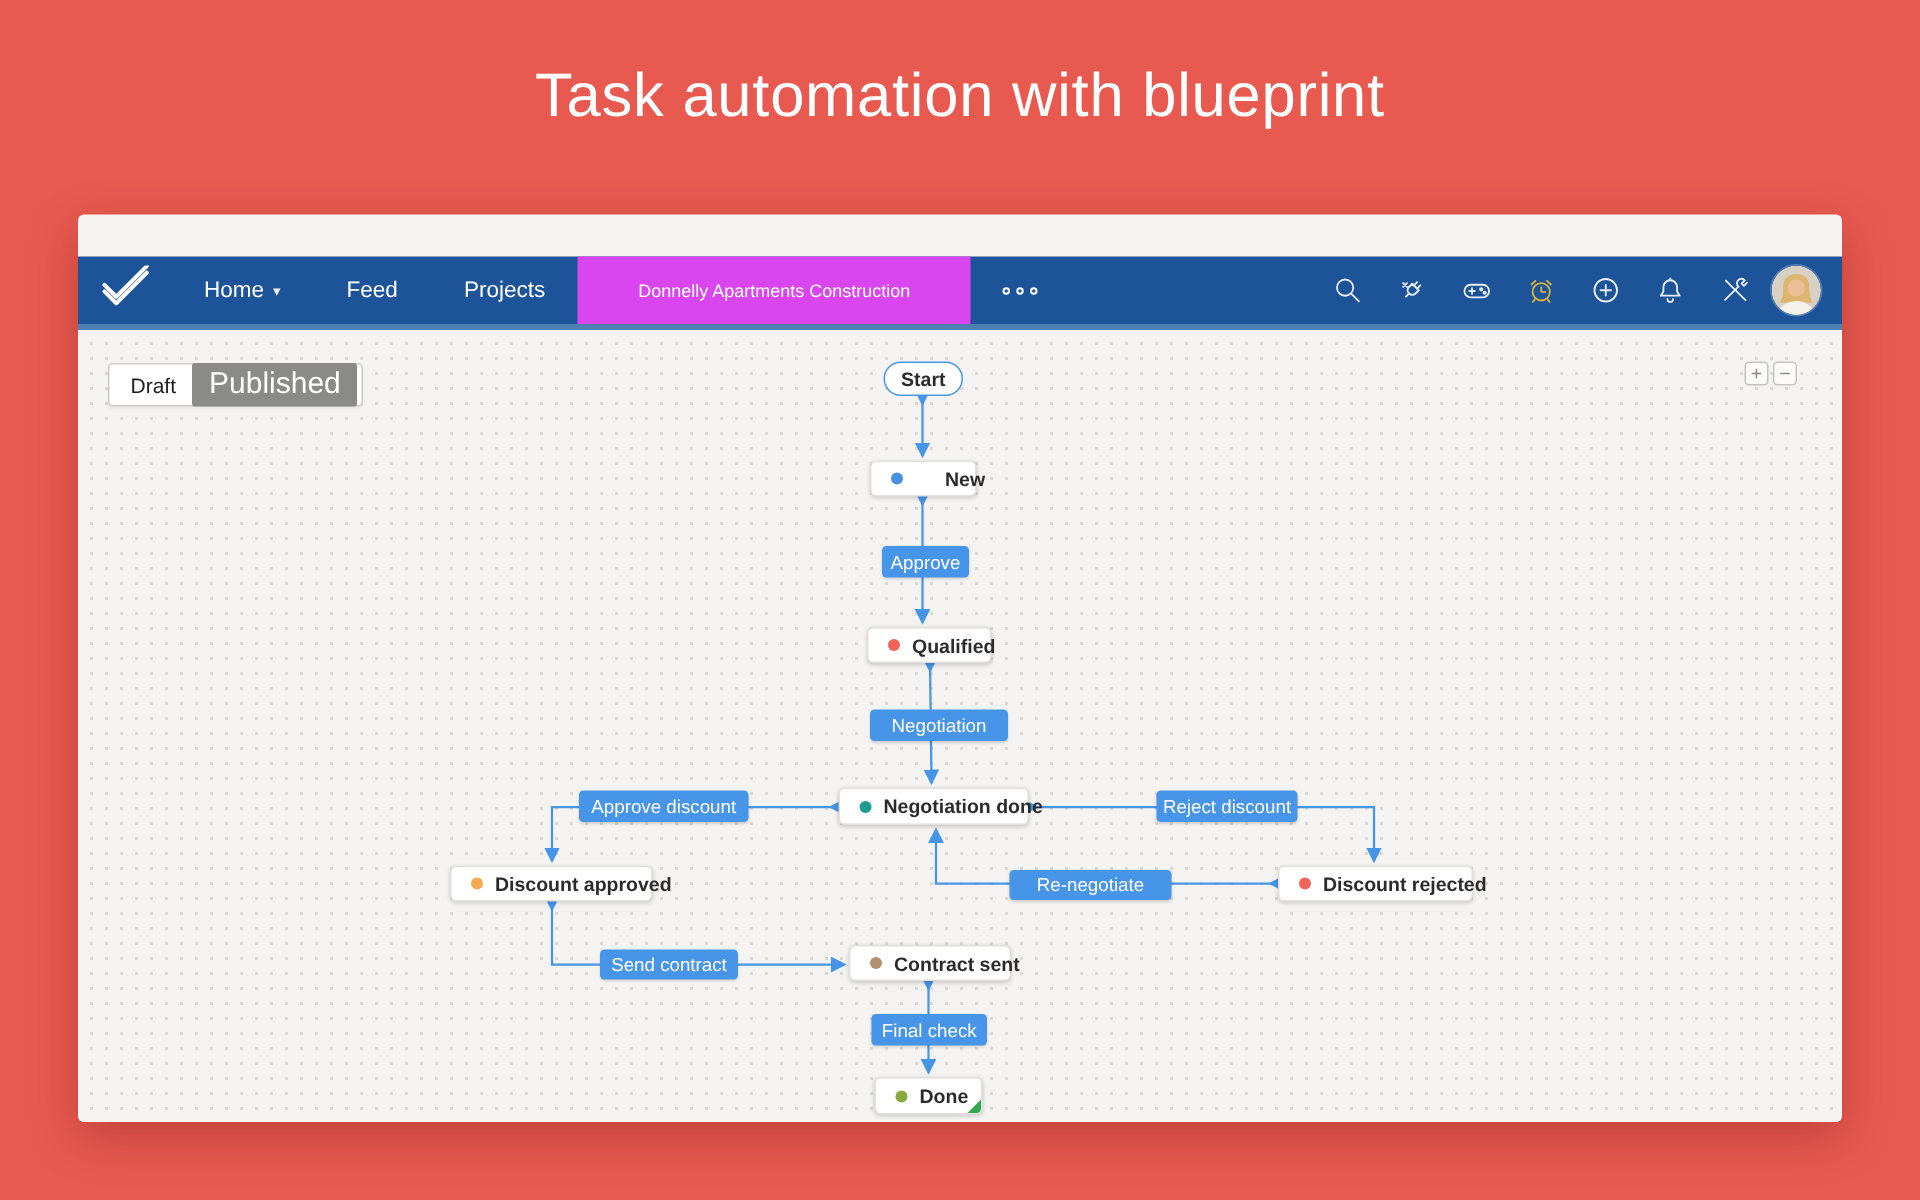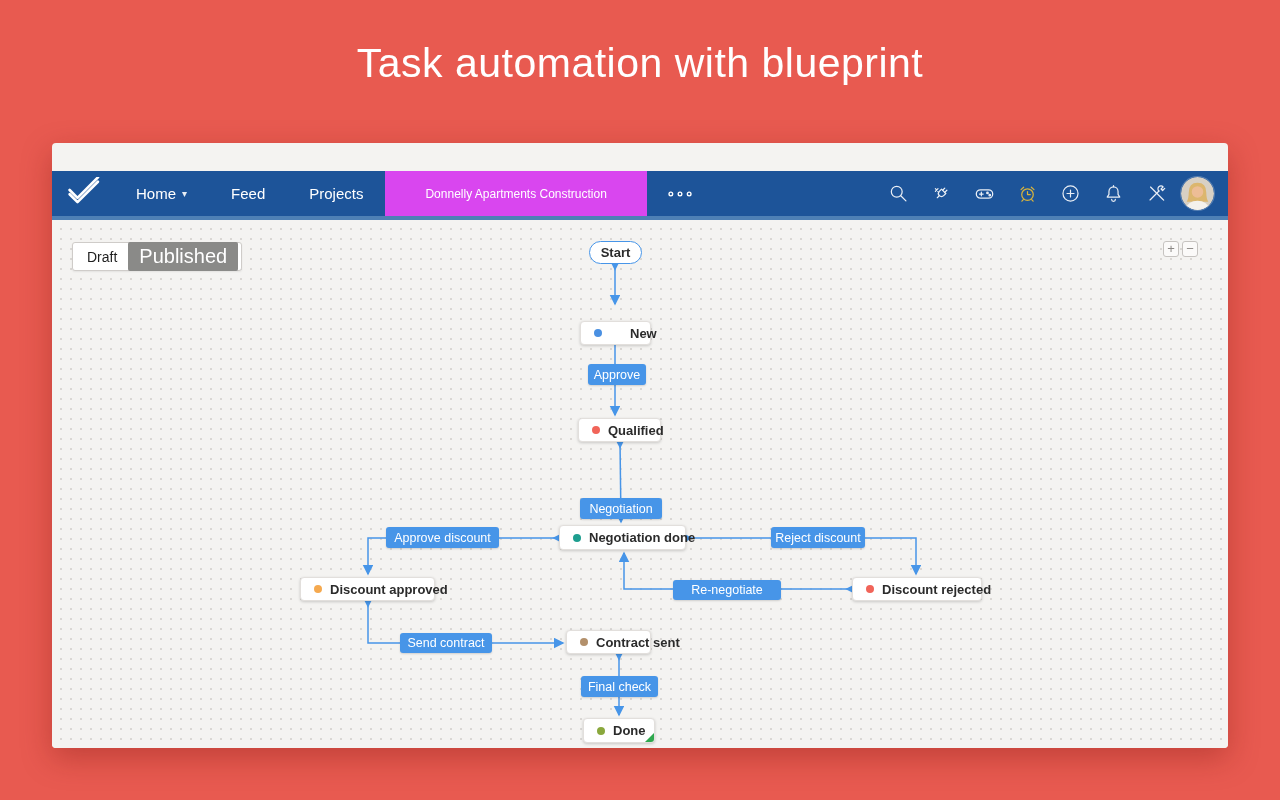--- a/index.html
+++ b/index.html
@@ -202,50 +202,50 @@
     <div class="mode-toggle">
       <div class="mode-draft">Draft</div>
       <div class="mode-published">Published</div>
     </div>
 
     <div class="zoom-controls">
       <div class="zoom-btn">+</div>
       <div class="zoom-btn">−</div>
     </div>
   <div class="transition-btn" style="left: 536px; top: 144px; width: 58px; height: 21px;">Approve</div>
-      <div class="transition-btn" style="left: 528px; top: 253px; width: 82px; height: 21px; margin-top: 25px;">Negotiation</div>
+      <div class="transition-btn" style="left: 528px; top: 253px; width: 92px; height: 21px;">Negotiation</div>
       <div class="transition-btn" style="left: 334px; top: 307px; width: 113px; height: 21px;">Approve discount</div>
       <div class="transition-btn" style="left: 719px; top: 307px; width: 94px; height: 21px;">Reject discount</div>
       <div class="transition-btn" style="left: 621px; top: 360px; width: 108px; height: 20px;">Re-negotiate</div>
       <div class="transition-btn" style="left: 348px; top: 413px; width: 92px; height: 20px;">Send contract</div>
       <div class="transition-btn" style="left: 529px; top: 456px; width: 77px; height: 21px;">Final check</div>
       <div class="state-start" style="left: 537px; top: 21px; width: 53px; height: 23px;">
         <span>Start</span>
       </div>
-      <div class="state" style="left: 528px; top: 101px; width: 71px; height: 24px; gap: 28px;">
+      <div class="state" style="left: 528px; top: 87px; width: 71px; height: 24px; gap: 28px;">
         <span class="dot" style="background: rgb(74, 144, 226);"></span>
         <span>New</span>
       </div>
       <div class="state" style="left: 526px; top: 198px; width: 83px; height: 24px;">
         <span class="dot" style="background: rgb(241, 100, 89);"></span>
         <span>Qualified</span>
       </div>
       <div class="state" style="left: 507px; top: 305px; width: 127px; height: 25px;">
         <span class="dot" style="background: rgb(29, 158, 143);"></span>
         <span>Negotiation done</span>
       </div>
       <div class="state" style="left: 248px; top: 357px; width: 135px; height: 24px;">
         <span class="dot" style="background: rgb(245, 169, 79);"></span>
         <span>Discount approved</span>
       </div>
       <div class="state" style="left: 800px; top: 357px; width: 130px; height: 24px;">
         <span class="dot" style="background: rgb(241, 100, 89);"></span>
         <span>Discount rejected</span>
       </div>
-      <div class="state" style="left: 514px; top: 410px; width: 85px; height: 24px;">
+      <div class="state" style="left: 514px; top: 410px; width: 108px; height: 24px;">
         <span class="dot" style="background: rgb(179, 144, 107);"></span>
         <span>Contract sent</span>
       </div>
       <div class="state" style="left: 531px; top: 498px; width: 72px; height: 25px;">
         <span class="dot" style="background: rgb(138, 168, 61);"></span>
         <span>Done</span>
         <span class="end-corner"></span>
       </div>
     </div>
 </div>

